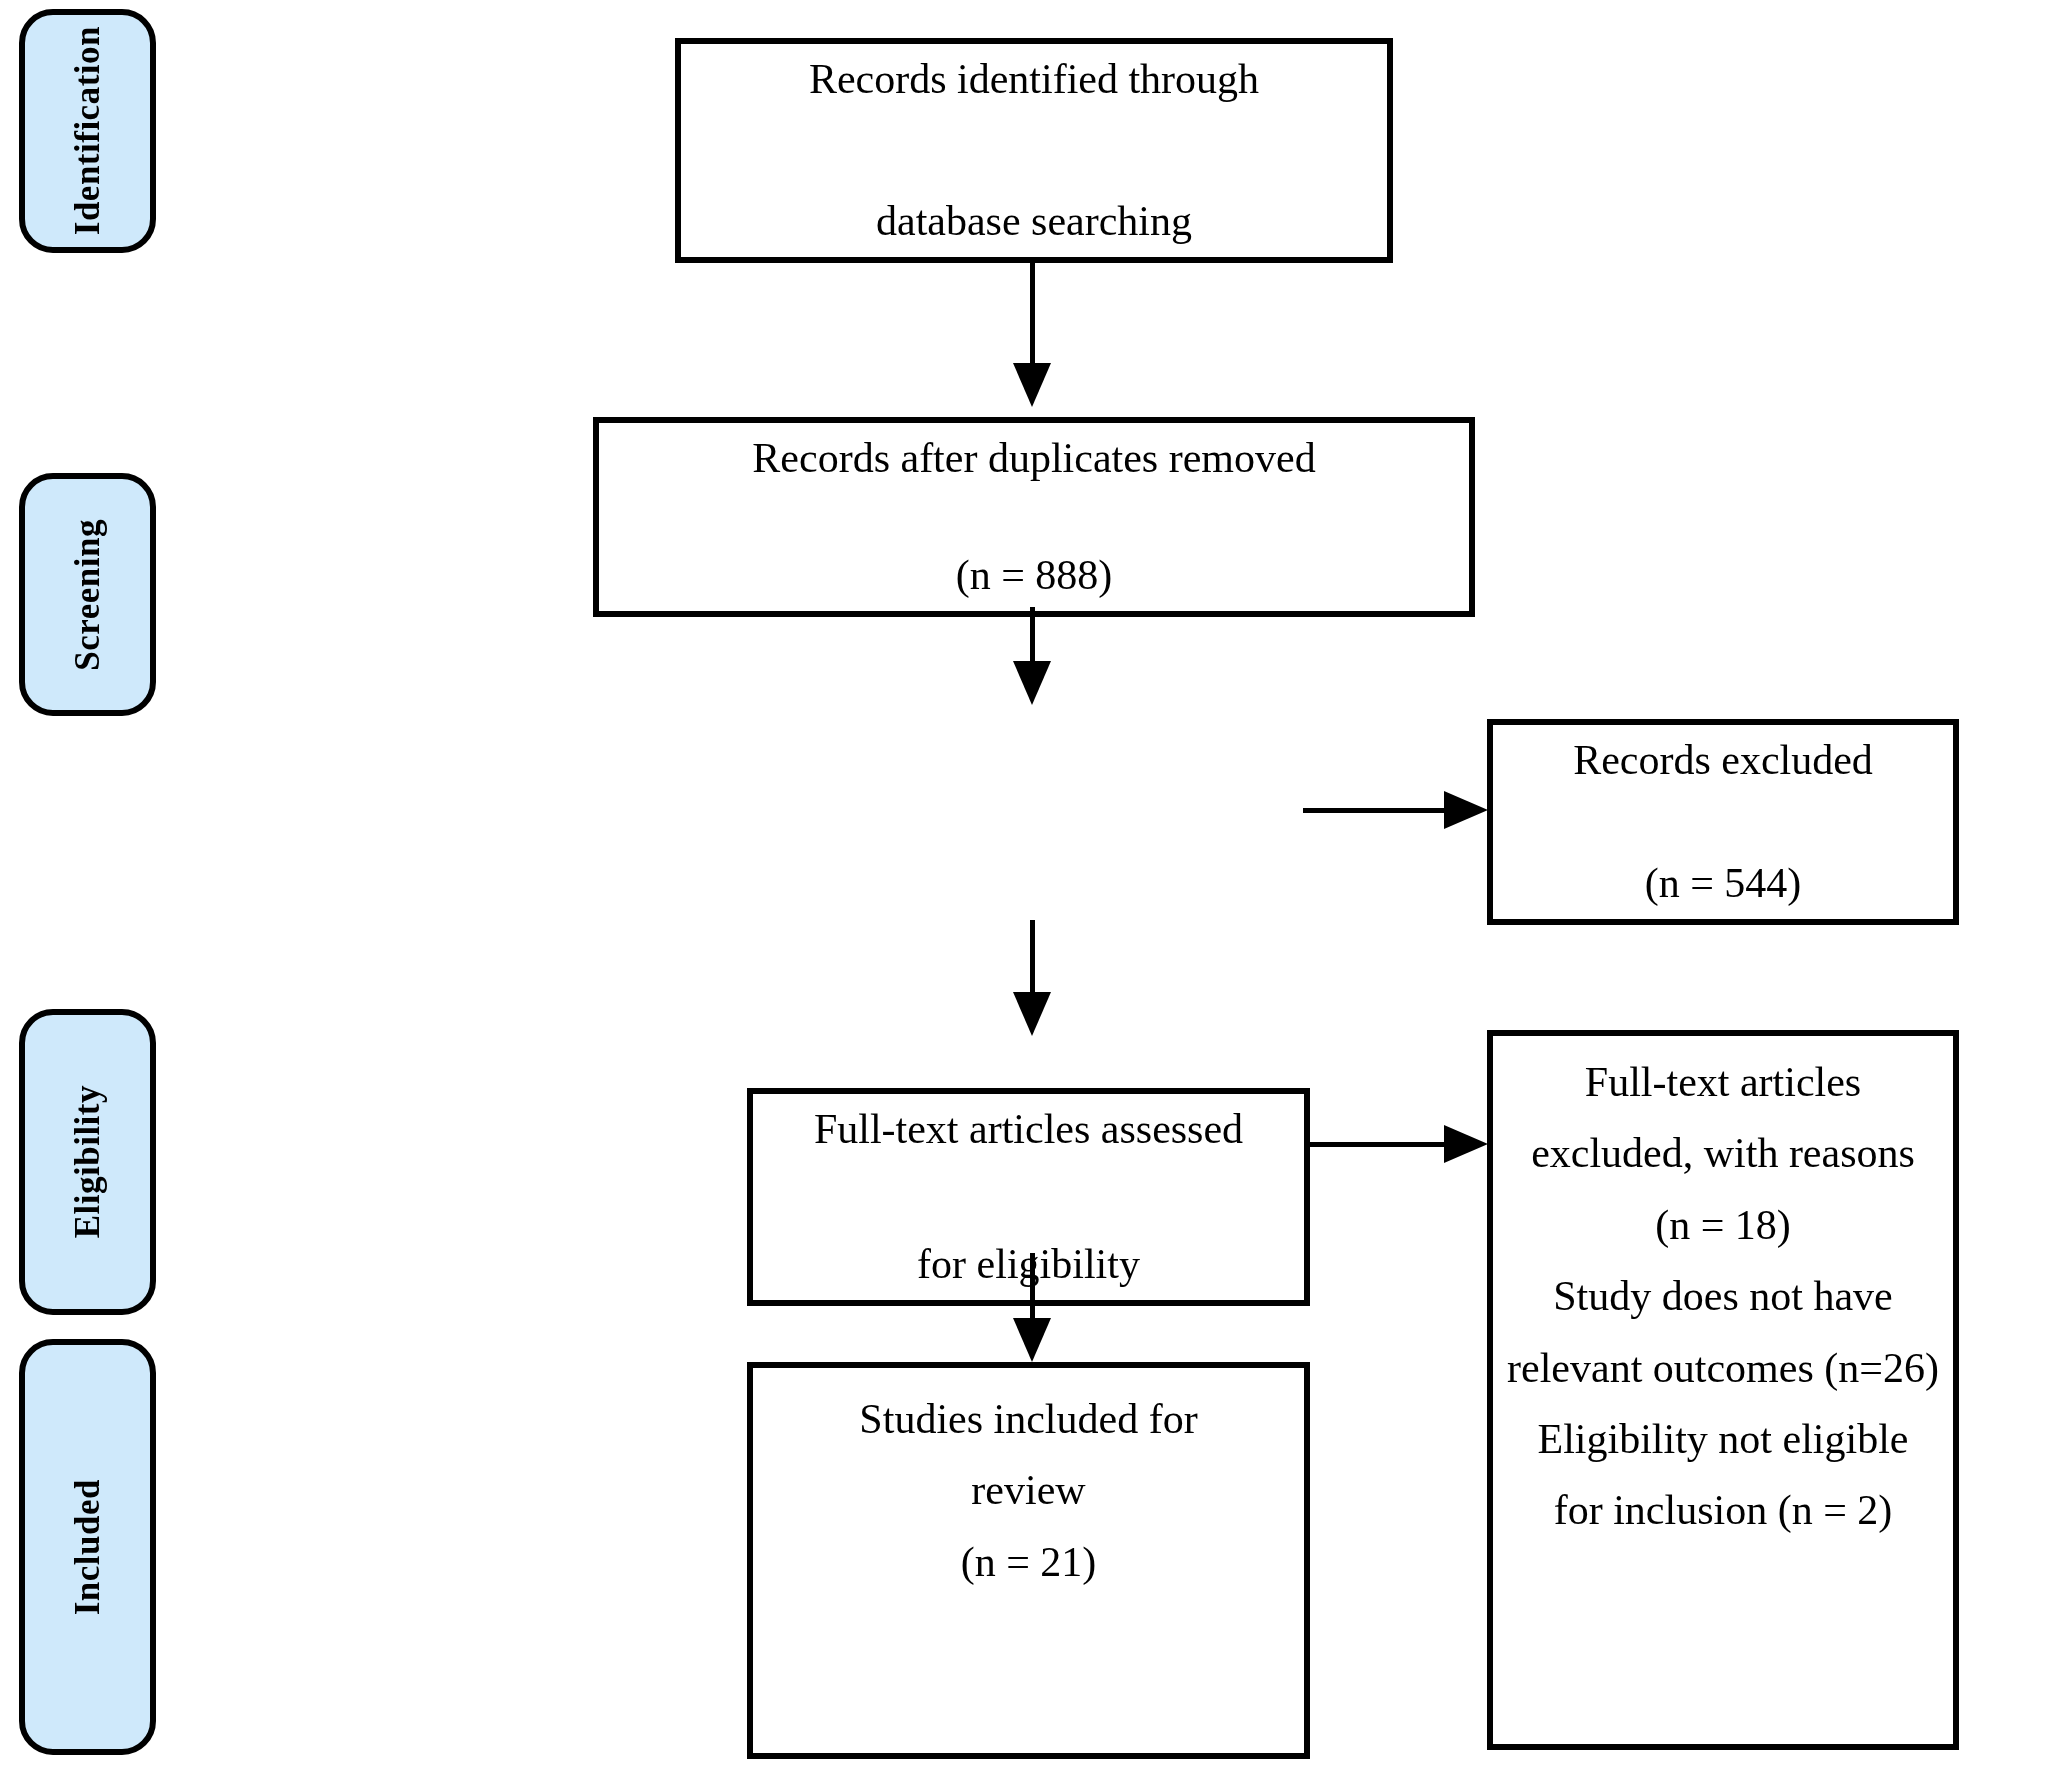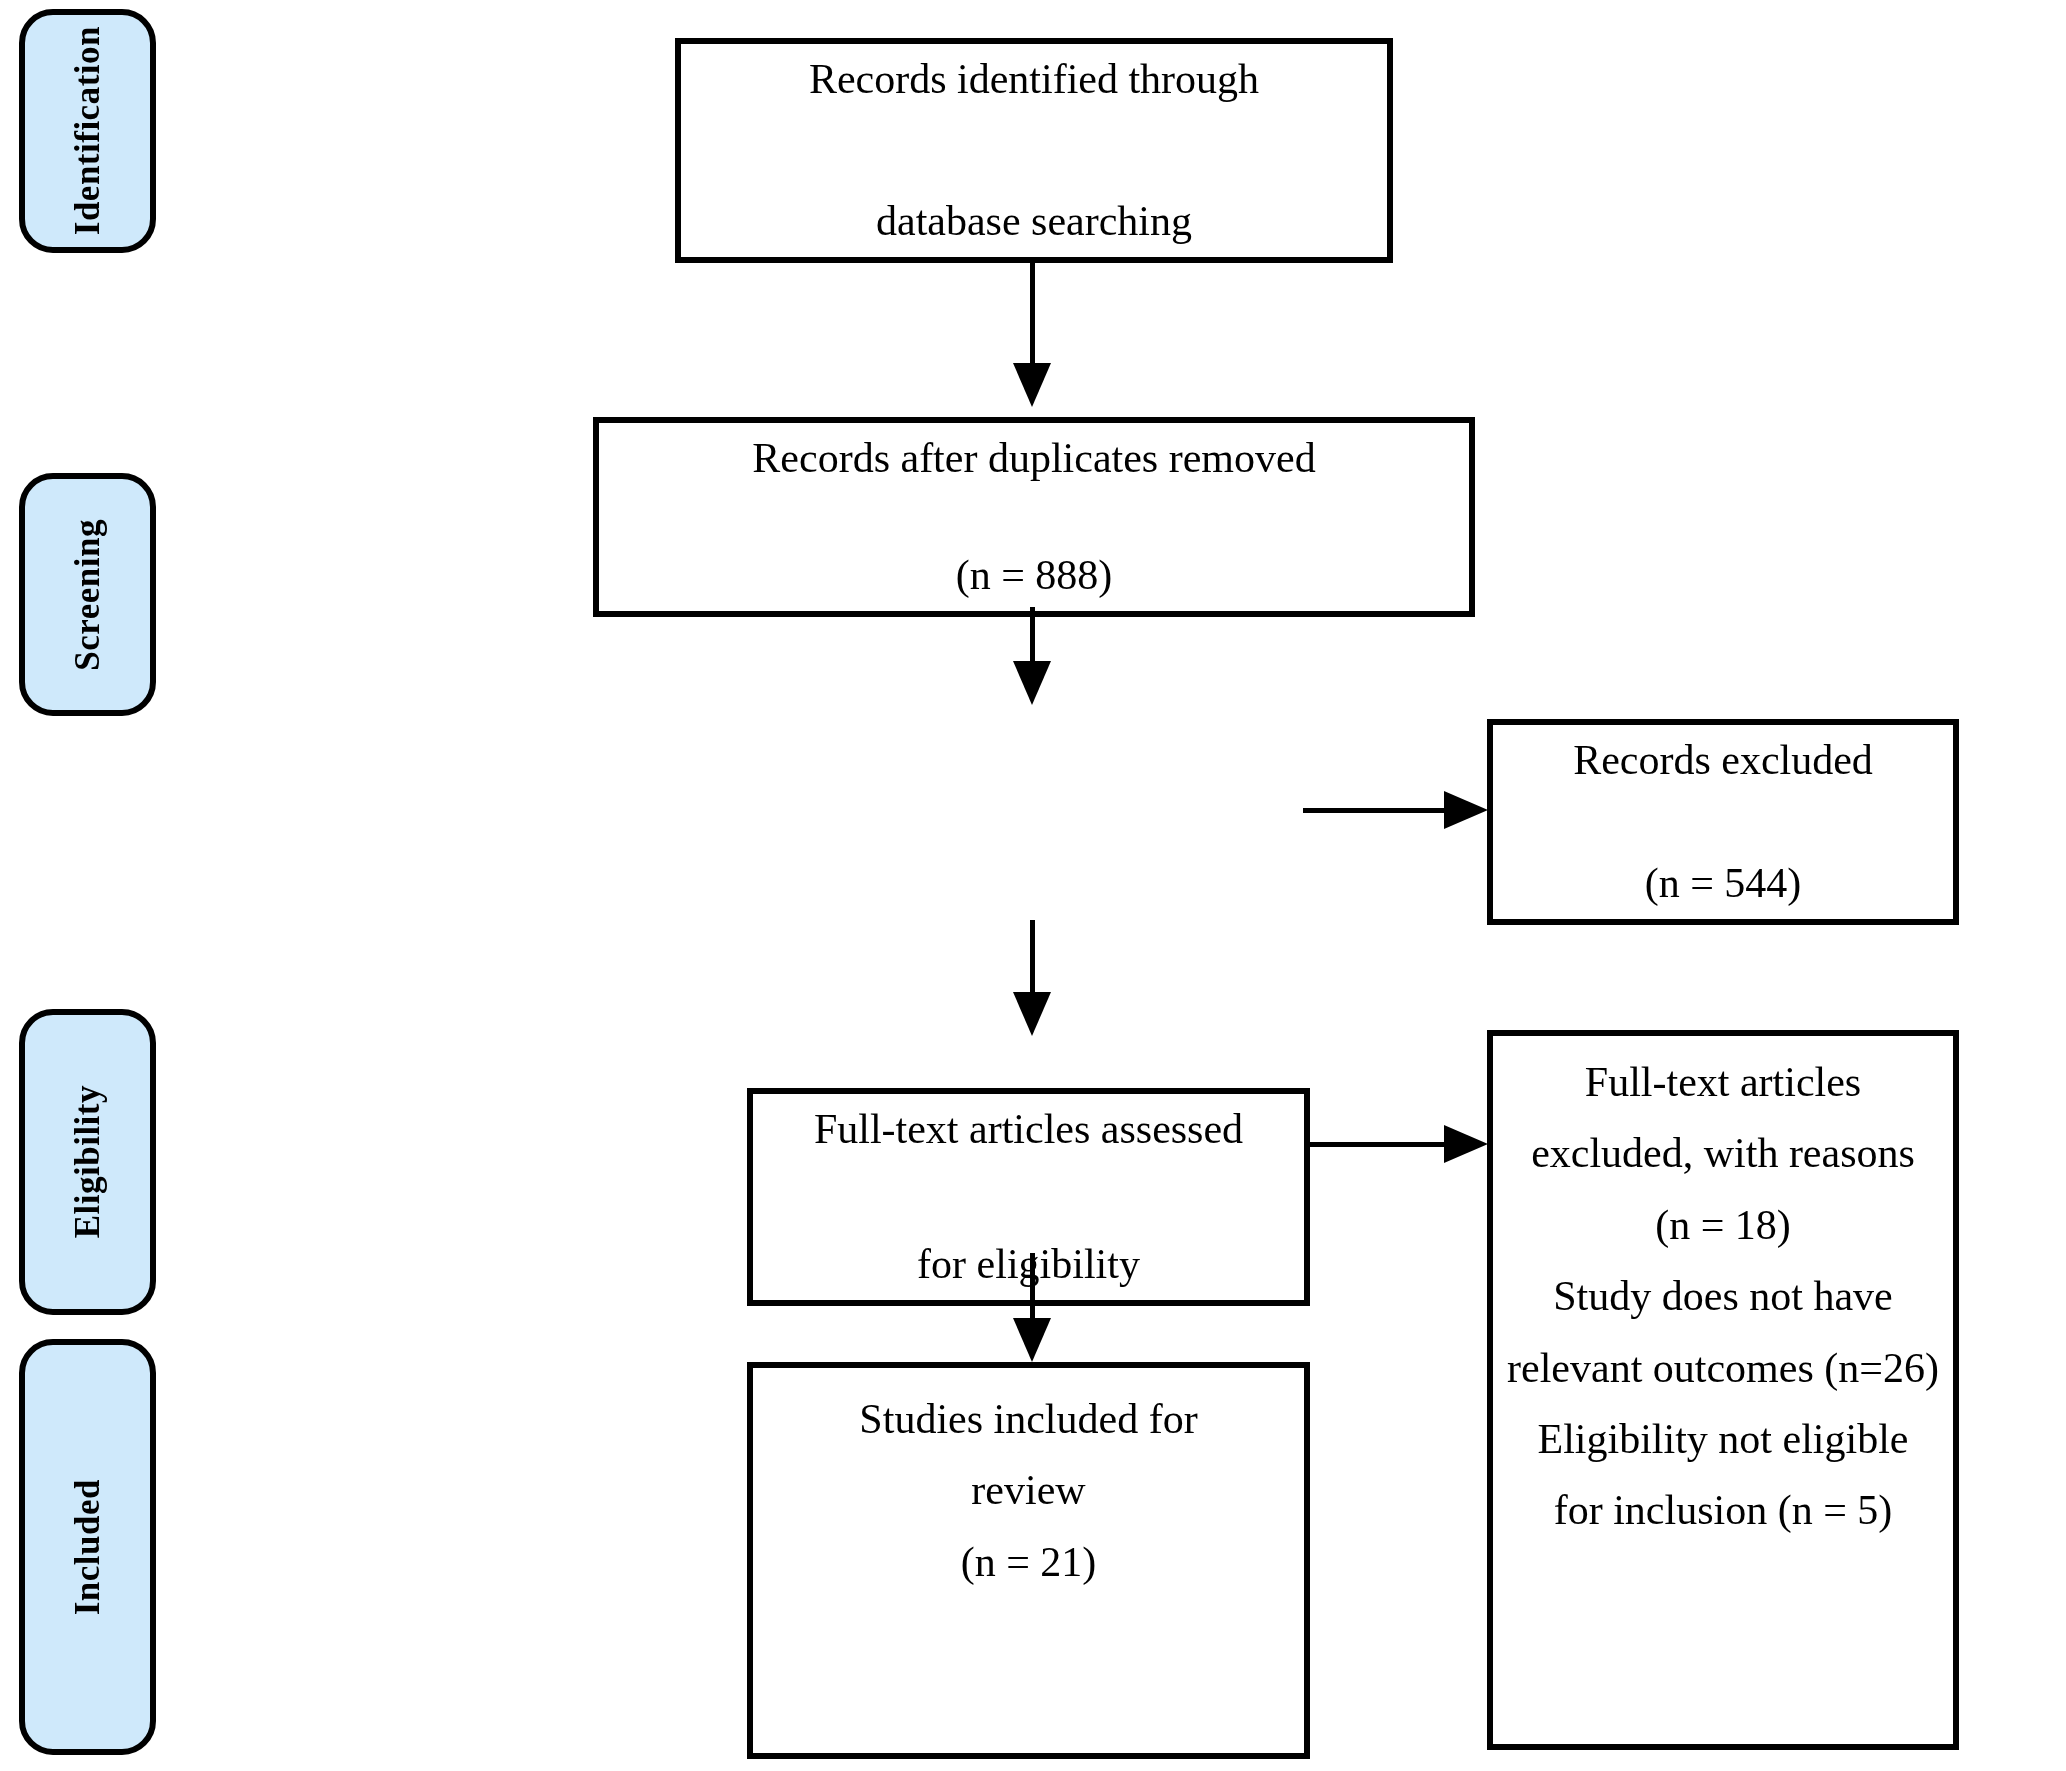--- a/index.html
+++ b/index.html
@@ -139,21 +139,21 @@
     <span>(n = 544)</span>
   </div>
 
   <div class="flow-box top-align" id="box-excl-fulltext">
     <span>Full-text articles</span>
     <span>excluded, with reasons</span>
     <span>(n = 18)</span>
     <span>Study does not have</span>
     <span>relevant outcomes (n=26)</span>
     <span>Eligibility not eligible</span>
-    <span>for inclusion (n = 5)</span>
+    <span>for inclusion (n = 2)</span>
   </div>
 
   <div class="vshaft" id="arrow1-shaft"></div>
   <div class="head-down" id="arrow1-head"></div>
 
   <div class="vshaft" id="arrow2-shaft"></div>
   <div class="head-down" id="arrow2-head"></div>
 
   <div class="vshaft" id="arrow3-shaft"></div>
   <div class="head-down" id="arrow3-head"></div>

